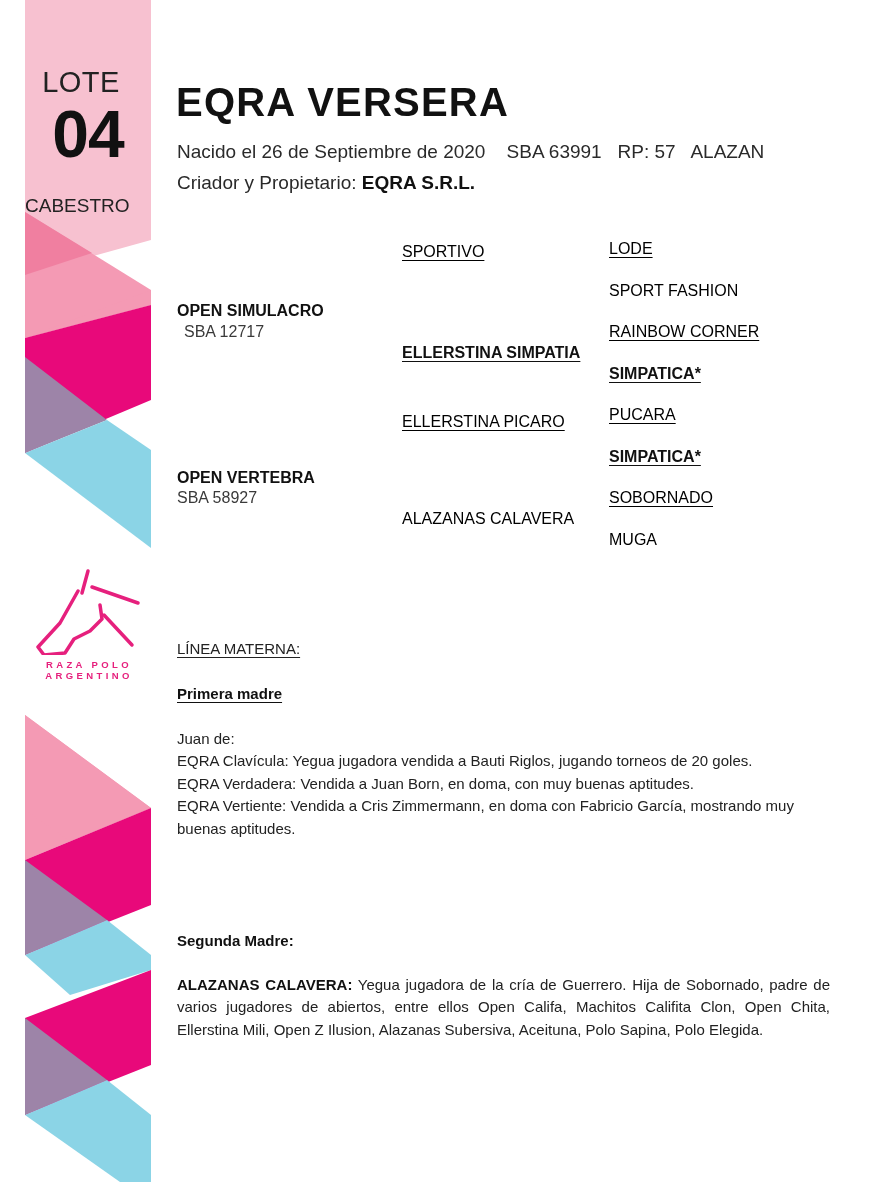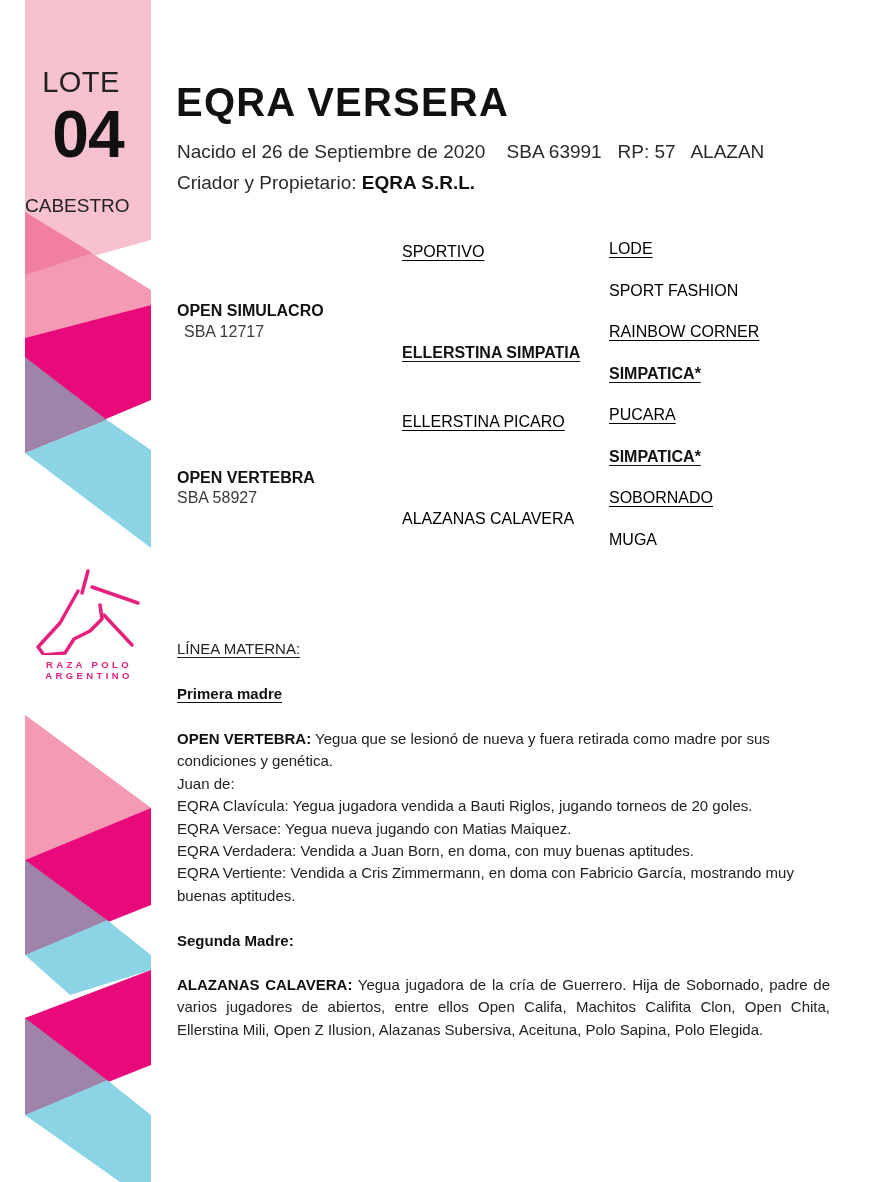--- a/index.html
+++ b/index.html
@@ -89,22 +89,20 @@
   <div class="ped u" style="left:609px; top:406px;">PUCARA</div>
   <div class="ped u b" style="left:609px; top:448px;">SIMPATICA*</div>
   <div class="ped u" style="left:609px; top:489px;">SOBORNADO</div>
   <div class="ped" style="left:609px; top:531px;">MUGA</div>
 </div>
 
 <div class="body-text u" style="top:638px;">LÍNEA MATERNA:</div>
 <div class="body-text bold" style="top:683px;"><span class="u">Primera madre</span></div>
 
 <div class="body-text" style="top:728px;">
-  <div><span class="bold">OPEN VERTEBRA:</span><span> Yegua que se lesionó de nueva y fuera retirada como madre por sus condiciones y genética.</span></div>
   <div>Juan de:</div>
   <div>EQRA Clavícula: Yegua jugadora vendida a Bauti Riglos, jugando torneos de 20 goles.</div>
-  <div>EQRA Versace: Yegua nueva jugando con Matias Maiquez.</div>
   <div>EQRA Verdadera: Vendida a Juan Born, en doma, con muy buenas aptitudes.</div>
   <div>EQRA Vertiente: Vendida a Cris Zimmermann, en doma con Fabricio García, mostrando muy buenas aptitudes.</div>
 </div>
 
 <div class="body-text bold" style="top:930px;">Segunda Madre:</div>
 <div class="body-text just" style="top:974px;"><span class="bold">ALAZANAS CALAVERA:</span><span> Yegua jugadora de la cría de Guerrero. Hija de Sobornado, padre de varios jugadores de abiertos, entre ellos Open Califa, Machitos Califita Clon, Open Chita, Ellerstina Mili, Open Z Ilusion, Alazanas Subersiva, Aceituna, Polo Sapina, Polo Elegida.</span></div>
 
 </body></html>

